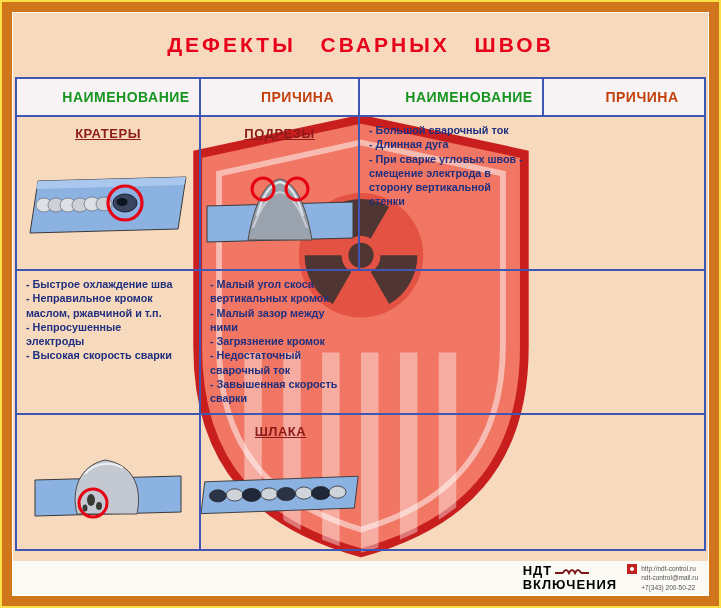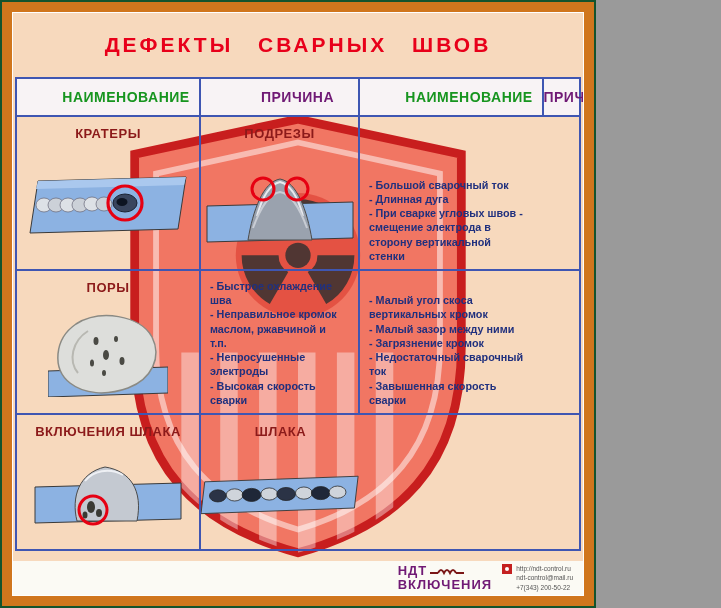--- a/index.html
+++ b/index.html
@@ -1,51 +1,51 @@
 <!DOCTYPE html>
 <html><head>
 <meta charset="utf-8">
 <style>
   * { margin:0; padding:0; box-sizing:border-box; }
   html,body{ width:721px; height:608px; }
   body{ font-family:"Liberation Sans", sans-serif; background:#9a9a9a; }
 
-  .poster{ width:596px; height:608px; background:#d0761d; border:2px solid #14532d; padding:10px; }
+  .poster{ width:721px; height:608px; background:#d0761d; border:2px solid #fde047; padding:10px; }
   .content{ position:relative; width:100%; height:100%; background:#f7d9bd; border:1px solid #ffffff; overflow:hidden; }
 
   .shield{ position:absolute; top:96px; left:50%; transform:translateX(-50%); z-index:1; pointer-events:none; }
 
   .title-wrap{ position:relative; z-index:2; height:64px; display:flex; align-items:center; justify-content:center; }
   .title{ color:#e8001a; font-size:21px; font-weight:bold; letter-spacing:3px; word-spacing:16px; }
 
   .dtable{ position:relative; z-index:2; margin:0 2px; border:2px solid #3f56b2; }
   .trow{ display:grid; grid-template-columns:184px 159px 184px 1fr; border-bottom:2px solid #3f56b2; }
   .trow:last-child{ border-bottom:none; }
   .cell{ border-right:2px solid #3f56b2; min-width:0; }
   .cell:last-child{ border-right:none; }
 
   .hrow{ height:38px; background:rgba(247,245,250,0.92); }
   .hrow .cell{ display:flex; align-items:center; justify-content:center; font-weight:bold; font-size:14px; letter-spacing:0.5px;padding-left:36px; }
   .h-green{ color:#17951f; }
-  .h-red{ color:#701a75; }
+  .h-red{ color:#c2410c; }
 
   .row1{ height:154px; } .row2{ height:144px; } .row3{ height:134px; }
 
   .name-cell{ display:flex; flex-direction:column; align-items:center; padding-top:9px; }
-  .defect-name{ color:#8c1a1a; font-weight:bold; font-size:13px; letter-spacing:0.5px; text-align:center; }
+  .defect-name{ color:#8c1a1a; font-weight:bold; font-size:13px; letter-spacing:0.5px; text-align:center;text-decoration:underline; }
   .img-wrap{ flex:1; display:flex; align-items:center; justify-content:center; width:100%; }
 
-  .cause-cell{ display:flex; flex-direction:column; justify-content:flex-end; padding:6px 20px 6px 9px; }
+  .cause-cell{ display:flex; flex-direction:column; justify-content:flex-start; padding:6px 20px 6px 9px; }
   .causes{ color:#20307e; font-weight:bold; font-size:10.8px; line-height:1.32; white-space:pre-line; }
 
   .footer{ position:absolute; left:0; right:0; bottom:0; height:34px; background:#fbfaf4; z-index:3;
            display:flex; align-items:center; justify-content:flex-end; gap:10px; padding-right:10px; }
   .logo{ display:flex; flex-direction:column; align-items:flex-start; line-height:1.1; }
   .logo-top{ display:flex; align-items:center; gap:3px; }
-  .logo-text{ color:#701a75; font-weight:bold; font-size:13px; letter-spacing:1px;padding-left:48px; }
+  .logo-text{ color:#000000; font-weight:bold; font-size:13px; letter-spacing:1px;padding-left:48px; }
   .contact{ display:flex; align-items:flex-start; gap:4px; }
   .contact-lines{ display:flex; flex-direction:column; font-size:6.5px; color:#555; line-height:1.4; }
 </style>
 </head>
 <body>
 
 <div class="poster">
  <div class="content">
 
   <div class="shield">
@@ -125,56 +125,37 @@
         </div>
       </div>
       <div class="cell cause-cell">
         <div class="causes">- Большой сварочный ток
 - Длинная дуга
 - При сварке угловых швов - смещение электрода в сторону вертикальной стенки</div>
       </div>
     </div>
 
     <div class="trow row2">
-      <div class="cell name-cell">
-        <div class="defect-name">ПОРЫ</div>
-        <div class="img-wrap">
-          <svg width="120" height="86" viewBox="0 0 120 86">
-            <polygon points="0,60 120,56 120,82 0,86" fill="#8cb2e2" stroke="#3a3a3a" stroke-width="1"></polygon>
-            <path d="M22,72 C4,58 6,28 28,13 C52,-2 92,4 104,26 C114,46 104,68 80,77 C58,85 36,83 22,72 Z" fill="#dddedb" stroke="#8a8a84" stroke-width="1.5"></path>
-            <path d="M30,62 C20,50 24,30 40,20" fill="none" stroke="#b8b8b2" stroke-width="2"></path>
-            <g fill="#4a4a44">
-              <ellipse cx="48" cy="30" rx="2.5" ry="4"></ellipse>
-              <ellipse cx="58" cy="44" rx="3" ry="5"></ellipse>
-              <ellipse cx="44" cy="52" rx="2" ry="3.5"></ellipse>
-              <ellipse cx="68" cy="28" rx="2" ry="3"></ellipse>
-              <ellipse cx="74" cy="50" rx="2.5" ry="4"></ellipse>
-              <ellipse cx="56" cy="62" rx="2" ry="3"></ellipse>
-            </g>
-          </svg>
-        </div>
-      </div>
       <div class="cell cause-cell">
         <div class="causes">- Быстрое охлаждение шва
 - Неправильное кромок маслом, ржавчиной и т.п.
 - Непросушенные электроды
 - Высокая скорость сварки</div>
       </div>
       <div class="cell cause-cell">
         <div class="causes">- Малый угол скоса вертикальных кромок
 - Малый зазор между ними
 - Загрязнение кромок
 - Недостаточный сварочный ток
 - Завышенная скорость сварки</div>
       </div>
     </div>
 
     <div class="trow row3">
       <div class="cell name-cell">
-        <div class="defect-name">ВКЛЮЧЕНИЯ ШЛАКА</div>
         <div class="img-wrap">
           <svg width="150" height="74" viewBox="0 0 150 74">
             <polygon points="2,30 148,26 148,62 2,66" fill="#8cb2e2" stroke="#3a3a3a" stroke-width="1"></polygon>
             <path d="M44,64 C38,40 46,16 72,10 C98,14 110,34 104,64 Z" fill="#c4c9d1" stroke="#4a4a4a" stroke-width="1"></path>
             <path d="M52,24 C60,14 76,10 90,18" fill="none" stroke="#eef0f4" stroke-width="2"></path>
             <g fill="#3a3a34">
               <ellipse cx="58" cy="50" rx="4" ry="6"></ellipse>
               <ellipse cx="66" cy="56" rx="3" ry="4"></ellipse>
               <ellipse cx="52" cy="58" rx="2.5" ry="3.5"></ellipse>
             </g>

